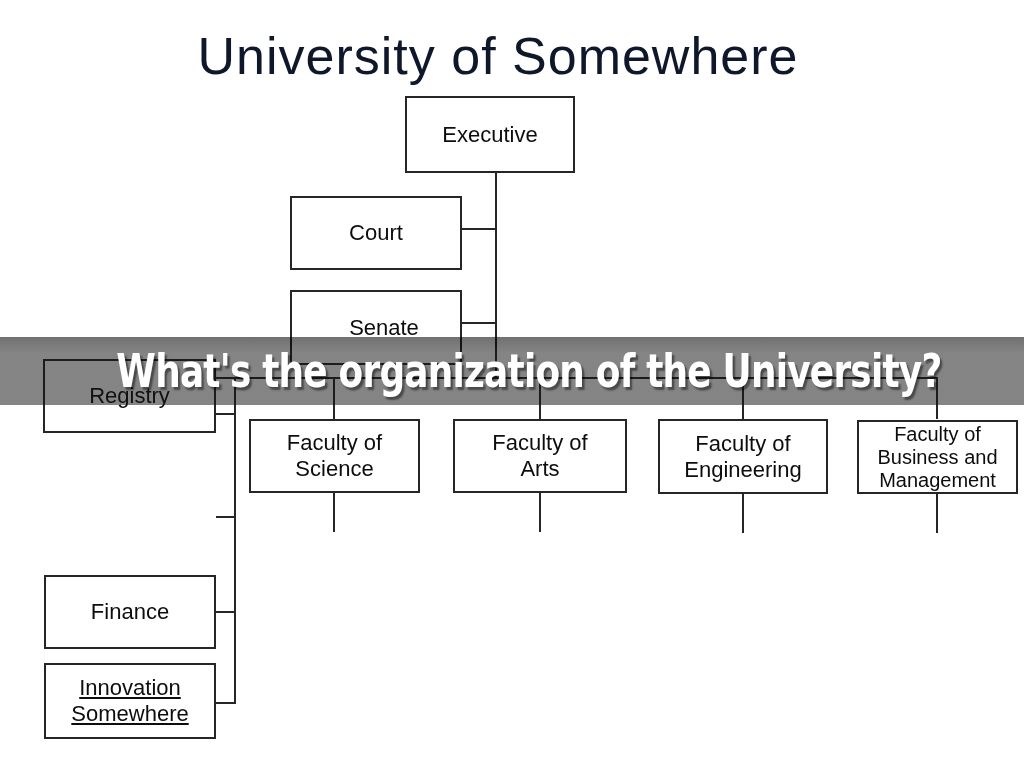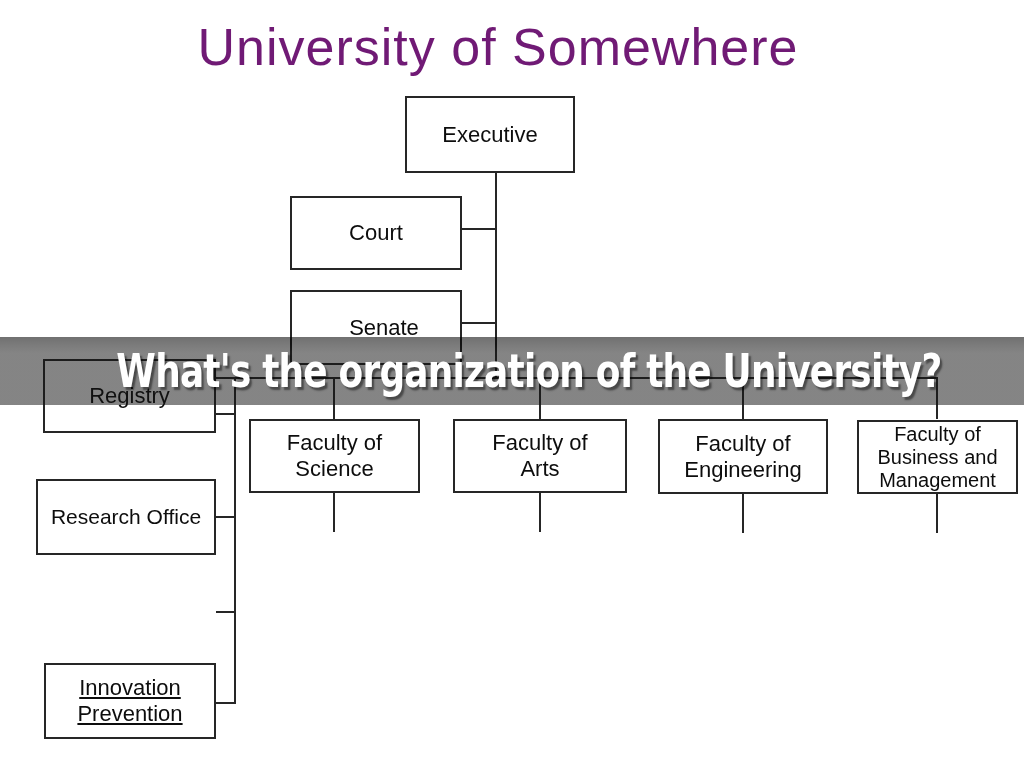--- a/index.html
+++ b/index.html
@@ -2,23 +2,23 @@
 <html><head>
 <meta charset="utf-8">
 <style>
   html,body{margin:0;padding:0;background:#ffffff;}
   #slide{
     position:relative;width:1024px;height:768px;overflow:hidden;
     background:#ffffff;font-family:"Liberation Sans",sans-serif;
   }
   
   #slide-title{
-    position:absolute;top:16px;left:0;width:996px;height:64px;margin:0;
+    position:absolute;top:25px;left:0;width:996px;height:64px;margin:0;
     text-align:center;font-size:52px;line-height:62px;font-weight:400;
-    letter-spacing:1px;color:#701a75;z-index:3;white-space:nowrap;
+    letter-spacing:1px;color:#0f172a;z-index:3;white-space:nowrap;
   }
   
   .l{position:absolute;background:#262626;z-index:1;}
   
   .box{
     position:absolute;background:#ffffff;border:2px solid #262626;
     display:flex;flex-direction:column;align-items:center;justify-content:center;
     text-align:center;font-size:22px;line-height:26px;color:#0d0d0d;z-index:2;
     box-sizing:border-box;
   }
@@ -80,28 +80,28 @@
   </div>
 
   <div class="box" id="b-senate" style="left:290px;top:290px;width:172px;height:75px;padding-left:16px;">
     <span>Senate</span>
   </div>
 
   <div class="box" id="b-registry" style="left:43px;top:359px;width:173px;height:74px;">
     <span>Registry</span>
   </div>
 
-  <div class="box" id="b-research" style="left:36px;top:479px;width:180px;height:76px;">
-    <span>Research Office</span>
+
+  <div class="box" id="b-finance" style="left:44px;top:575px;width:172px;height:74px;">
+    <span>Finance</span>
   </div>
-
 
   <div class="box" id="b-innovation" style="left:44px;top:663px;width:172px;height:76px;text-decoration:underline;">
     <span>Innovation</span>
-    <span>Prevention</span>
+    <span>Somewhere</span>
   </div>
 
   <div class="box" id="b-science" style="left:249px;top:419px;width:171px;height:74px;">
     <span>Faculty of</span>
     <span>Science</span>
   </div>
 
   <div class="box" id="b-arts" style="left:453px;top:419px;width:174px;height:74px;">
     <span>Faculty of</span>
     <span>Arts</span>

